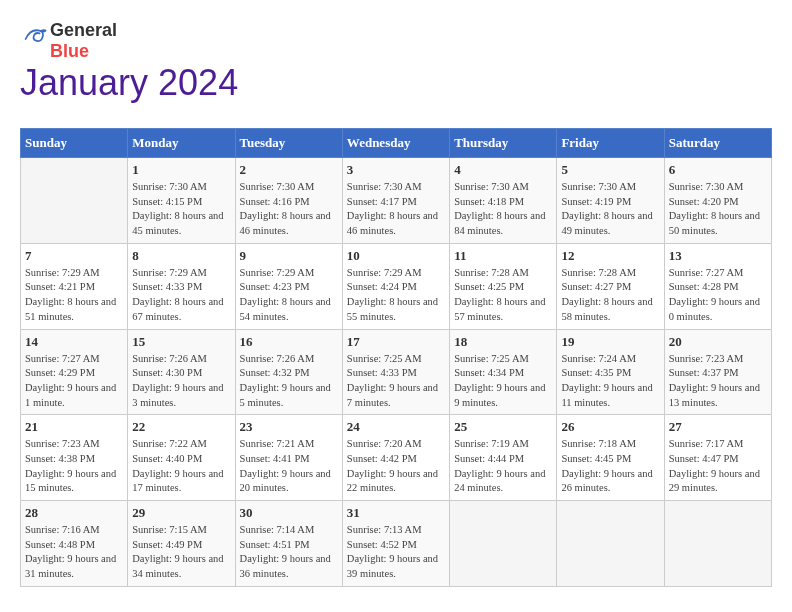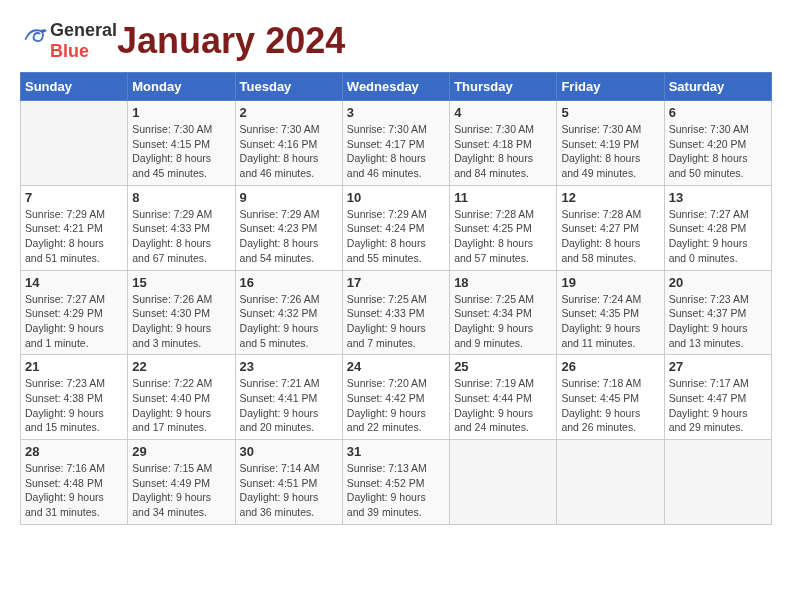--- a/index.html
+++ b/index.html
@@ -6,21 +6,22 @@
     body {
       font-family: Arial, sans-serif;
       background: #fff;
       width: 792px;
       min-height: 612px;
       padding: 20px;
     }
     .header {
       display: flex;
       align-items: flex-start;
-      margin-bottom: 10px;
+      margin-bottom: 24px;
+      flex-direction: column;
     }
     .logo {
       display: flex;
       align-items: center;
       gap: 2px;
     }
     .logo-text-general {
       font-size: 18px;
       font-weight: bold;
       color: #333;
@@ -32,31 +33,32 @@
     }
     .logo-bird {
       width: 28px;
       height: 28px;
     }
     .title-area {
       text-align: right;
     }
     .main-title {
       font-size: 36px;
-      font-weight: bold;
-      color: #7f1d1d;
+      font-weight: normal;
+      color: #4c1d95;
     }
     .subtitle {
       font-size: 15px;
       color: #555;
     }
     table {
       width: 100%;
       border-collapse: collapse;
       font-size: 11px;
+      font-family: Liberation Serif, serif;
     }
     thead tr th {
       background-color: #3a6bc4;
       color: #fff;
       padding: 6px 4px;
       text-align: left;
       font-size: 13px;
       font-weight: bold;
       border: 1px solid #5580cc;
     }

